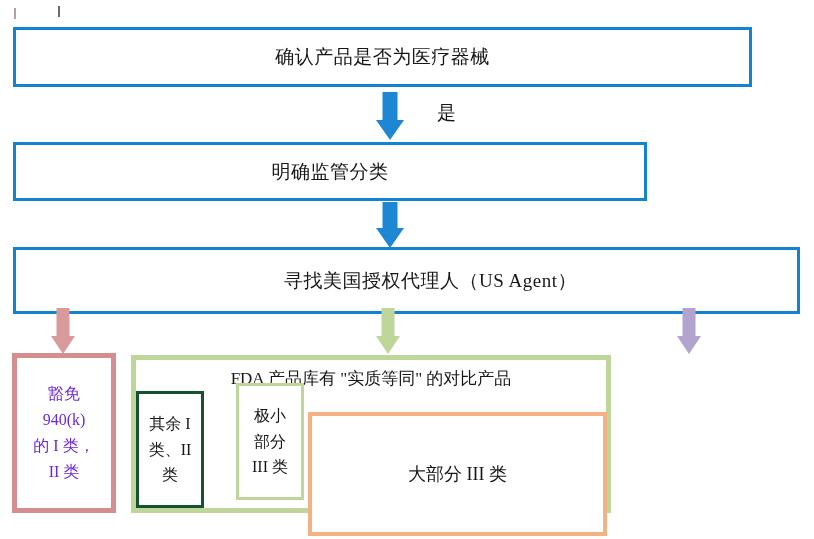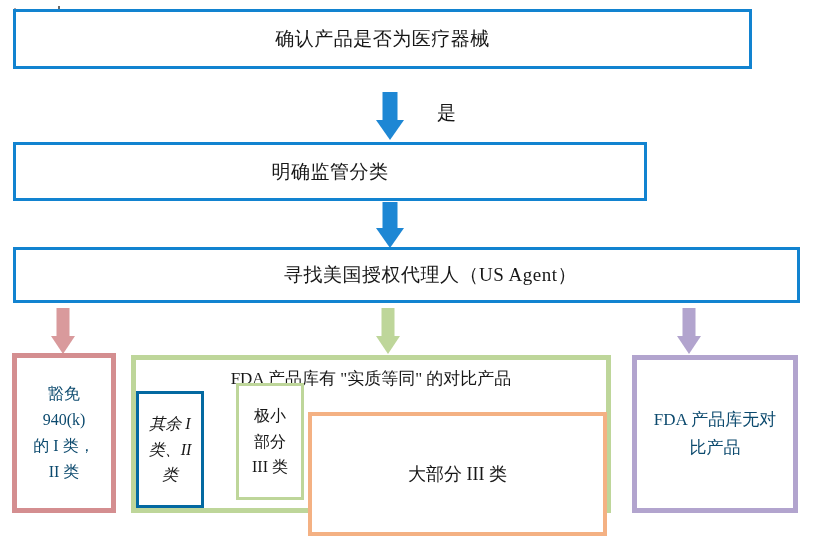--- a/index.html
+++ b/index.html
@@ -86,21 +86,21 @@
     box-sizing: border-box;
     background: #ffffff;
     display: flex;
     align-items: center;
     justify-content: center;
     text-align: center;
   }
   .outcome-text {
     font-size: 17px;
     line-height: 1.65;
-    color: #0c4a6e;
+    color: #6d28d9;
     font-family: "Liberation Serif", "DejaVu Serif", serif;
   }
   .outcome-text.narrow { font-size: 16px; line-height: 1.62; }
 
   .group-box {
     position: absolute;
     box-sizing: border-box;
     background: #ffffff;
   }
   .group-header {
@@ -140,40 +140,40 @@
   }
 </style>
 </head>
 <body>
 
 <div class="canvas">
 
   <div class="tick light" style="left:14px; top:8px;"></div>
   <div class="tick" style="left:58px; top:6px;"></div>
 
-  <div class="step-box" style="left:13px; top:9px; width:739px; height:60px;">
+  <div class="step-box" style="left:13px; top:27px; width:739px; height:60px;">
     <span class="step-label">确认产品是否为医疗器械</span>
   </div>
 
   <div class="arrow" style="left:370px; top:92px; width:40px; height:48px;">
     <div class="shaft" style="width:15px; height:30px; background:#1e87d4;"></div>
     <div class="head" style="border-left-width:14px; border-right-width:14px; border-top-width:20px; border-top-color:#1e87d4;"></div>
   </div>
   <div class="arrow-note" style="left:437px; top:100px;">是</div>
 
   <div class="step-box" style="left:13px; top:142px; width:634px; height:59px;">
     <span class="step-label">明确监管分类</span>
   </div>
 
   <div class="arrow" style="left:370px; top:202px; width:40px; height:46px;">
     <div class="shaft" style="width:15px; height:28px; background:#1e87d4;"></div>
     <div class="head" style="border-left-width:14px; border-right-width:14px; border-top-width:20px; border-top-color:#1e87d4;"></div>
   </div>
 
-  <div class="step-box" style="left:13px; top:247px; width:787px; height:56px;padding-left:48px;">
+  <div class="step-box" style="left:13px; top:247px; width:787px; height:67px;padding-left:48px;">
     <span class="step-label">寻找美国授权代理人（US Agent）</span>
   </div>
 
   <div class="arrow" style="left:46px; top:308px; width:34px; height:46px;">
     <div class="shaft" style="width:13px; height:28px; background:#d99a9c;"></div>
     <div class="head" style="border-left-width:12px; border-right-width:12px; border-top-width:18px; border-top-color:#d99a9c;"></div>
   </div>
 
   <div class="arrow" style="left:371px; top:308px; width:34px; height:46px;">
     <div class="shaft" style="width:13px; height:28px; background:#bed69a;"></div>
@@ -193,40 +193,34 @@
       <div>II 类</div>
     </div>
   </div>
 
   <div class="group-box" style="left:131px; top:355px; width:480px; height:158px; border:5px solid #bed69a;">
     <div class="group-header" style="height:36px;">
       <span class="group-header-text">FDA 产品库有 "实质等同" 的对比产品</span>
     </div>
   </div>
 
-  <div class="sub-cell" style="left:136px; top:391px; width:68px; height:117px; border:3px solid #0369a1;font-style:italic;">
+  <div class="sub-cell" style="left:136px; top:391px; width:68px; height:117px; border:3px solid #14532d;">
     <div class="sub-cell-text">
       <div>其余 I</div>
       <div>类、II</div>
       <div>类</div>
     </div>
   </div>
 
   <div class="sub-cell" style="left:236px; top:383px; width:68px; height:117px; border:3px solid #bed69a;">
     <div class="sub-cell-text">
       <div>极小</div>
       <div>部分</div>
       <div>III 类</div>
     </div>
   </div>
 
   <div class="sub-cell" style="left:308px; top:412px; width:299px; height:124px; border:4px solid #f4b183;">
     <span class="big-cell-text">大部分 III 类</span>
   </div>
 
-  <div class="outcome-box" style="left:632px; top:355px; width:166px; height:158px; border:5px solid #b2a4ce;">
-    <div class="outcome-text">
-      <div>FDA 产品库无对</div>
-      <div>比产品</div>
-    </div>
-  </div>
 
 </div>
 
 </body></html>

